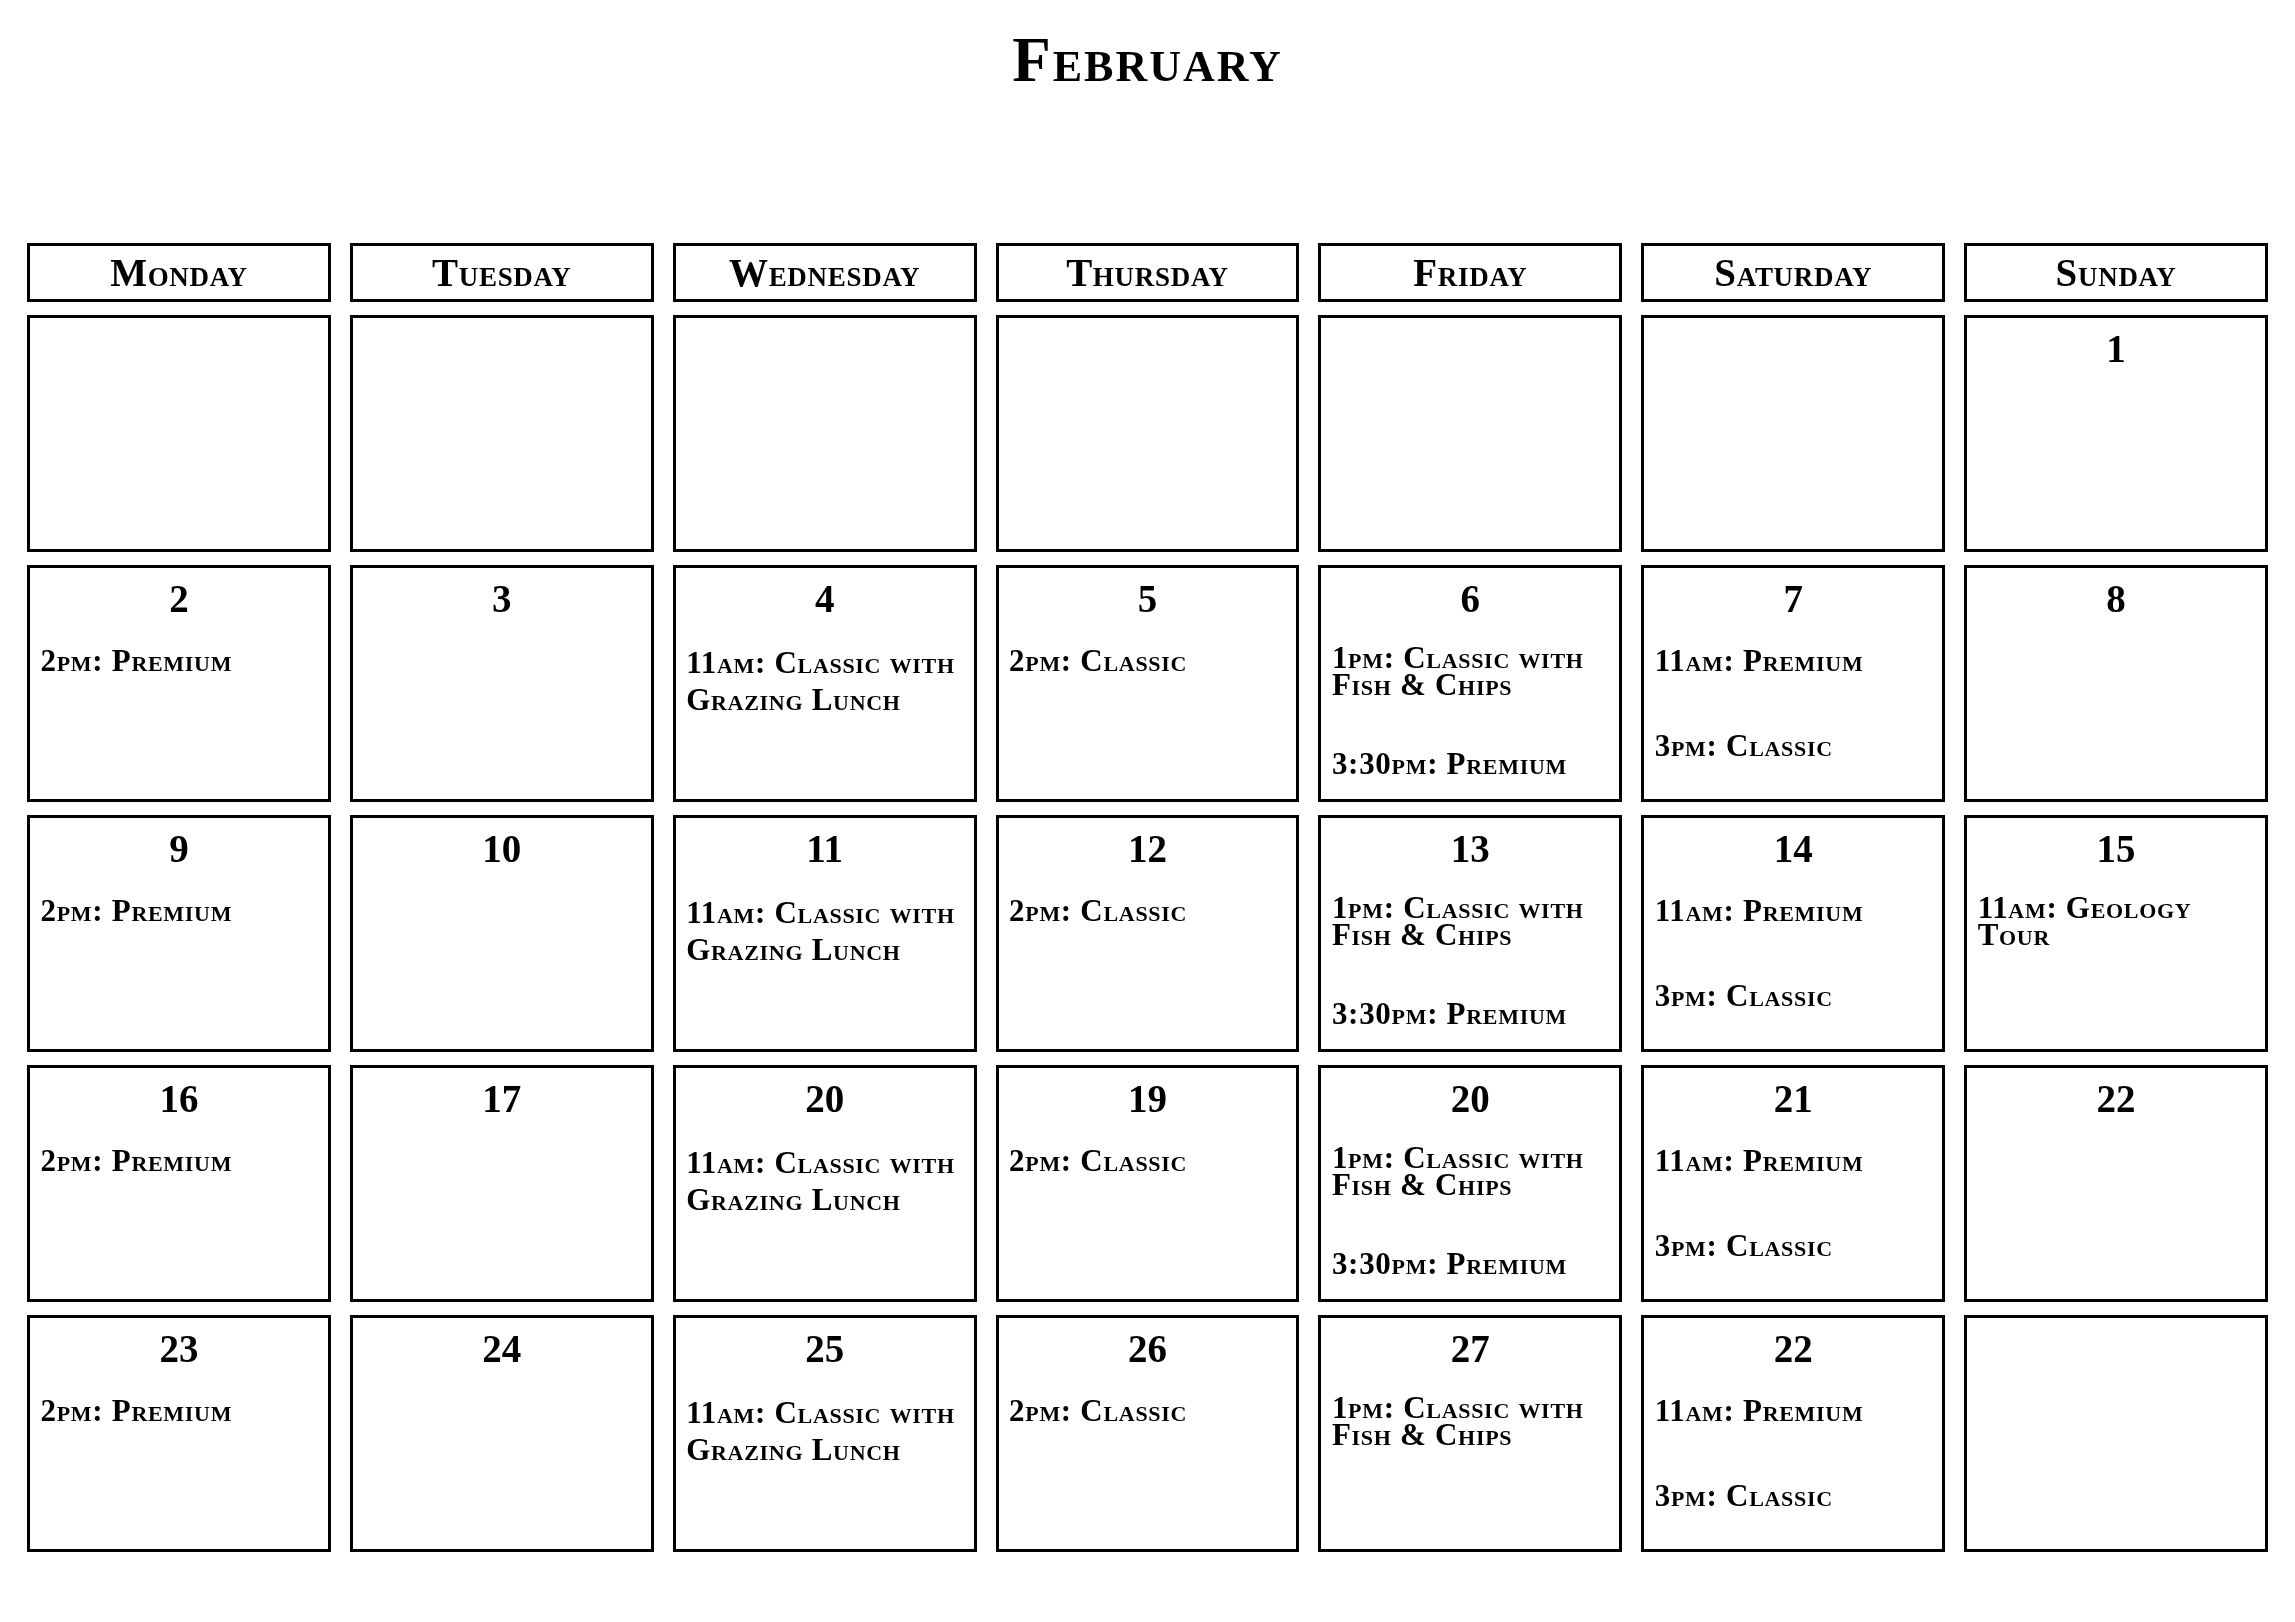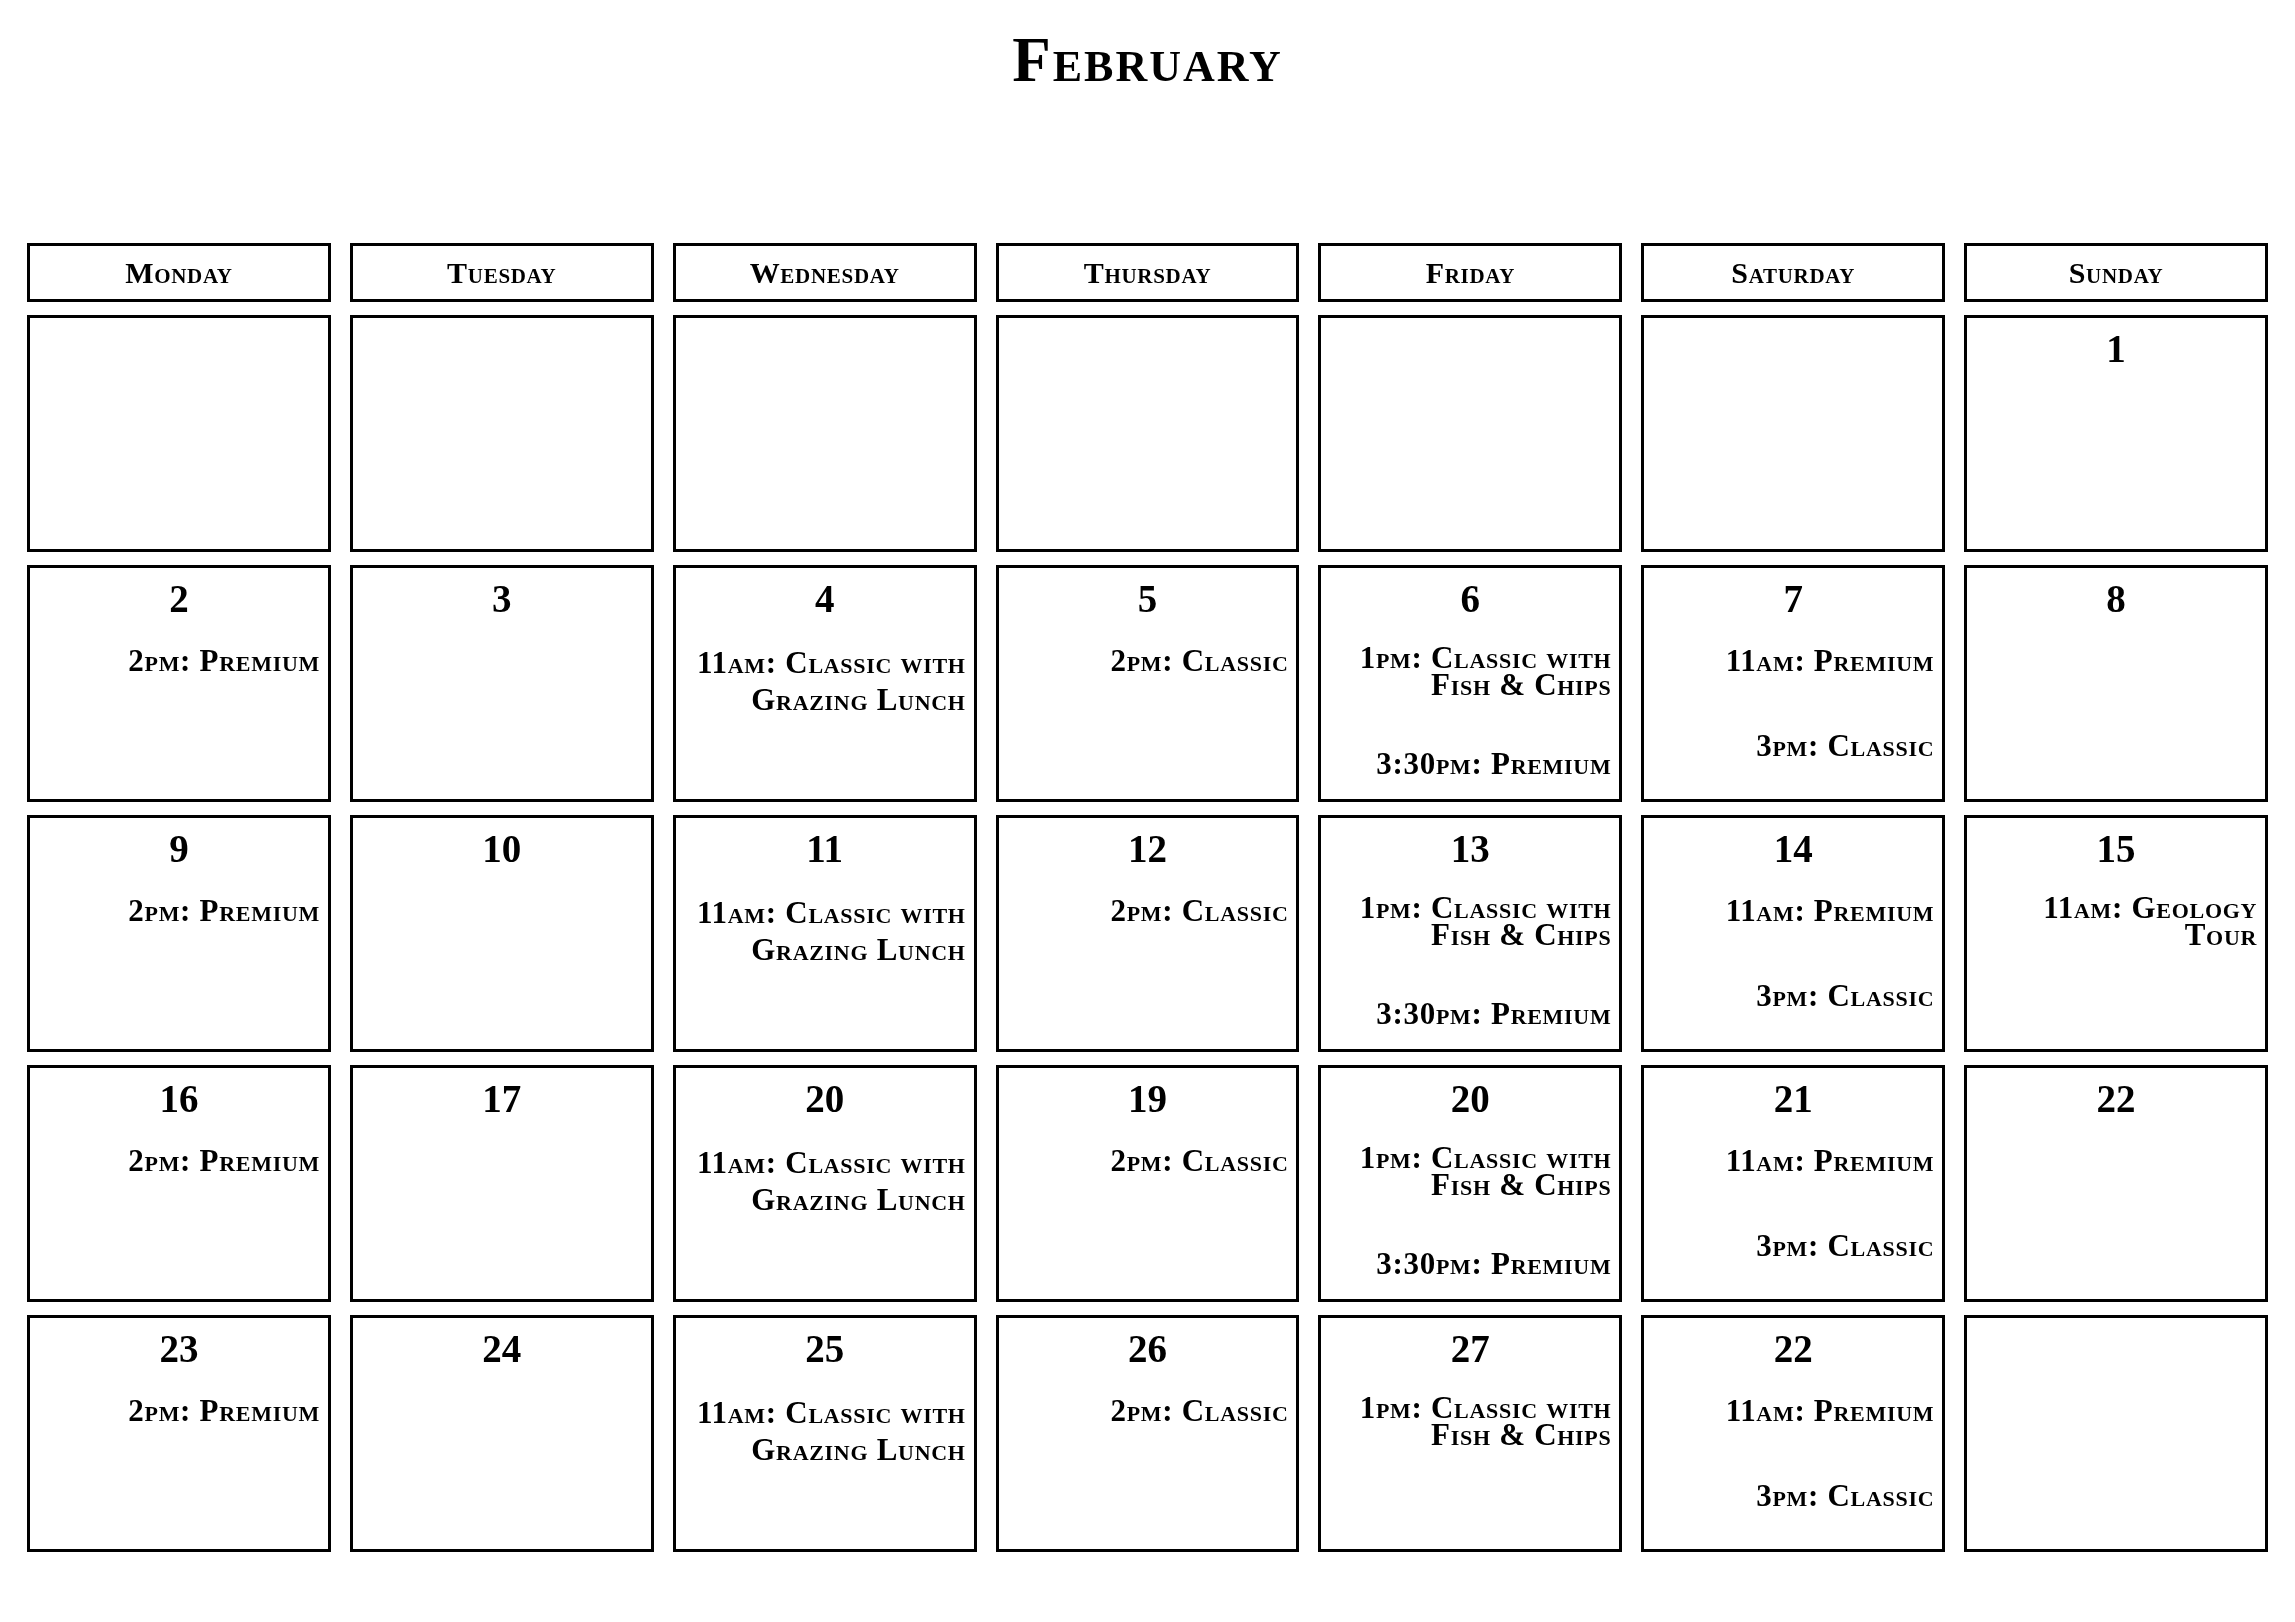--- a/index.html
+++ b/index.html
@@ -31,21 +31,21 @@
     grid-template-rows: 59px repeat(5, 237px);
     column-gap: 19px;
     row-gap: 13px;
   }
   .hcell {
     box-sizing: border-box;
     border: 3.9px solid #000;
     display: flex;
     align-items: center;
     justify-content: center;
-    font-size: 30px;
+    font-size: 39px;
     font-weight: 700;
     font-variant: small-caps;
     letter-spacing: 0.7px;
   }
   .cell {
     box-sizing: border-box;
     border: 3.3px solid #000;
     overflow: hidden;
   }
   .day-num {
@@ -60,21 +60,20 @@
     margin-top: 26px;
     padding: 0 7.9px 0 10.5px;
   }
   .event {
     font-size: 31px;
     font-weight: 700;
     font-variant: small-caps;
     letter-spacing: 0.7px;
     line-height: 33px;
     min-height: 85px;
-    text-align: right;
   }
   
   .col-2 .event { line-height: 37px; }
   
   .col-4 .event, .col-6 .event { line-height: 27.5px; margin-top: 21px; }
 </style>
 </head>
 <body>
 
 <div class="title">February</div>

